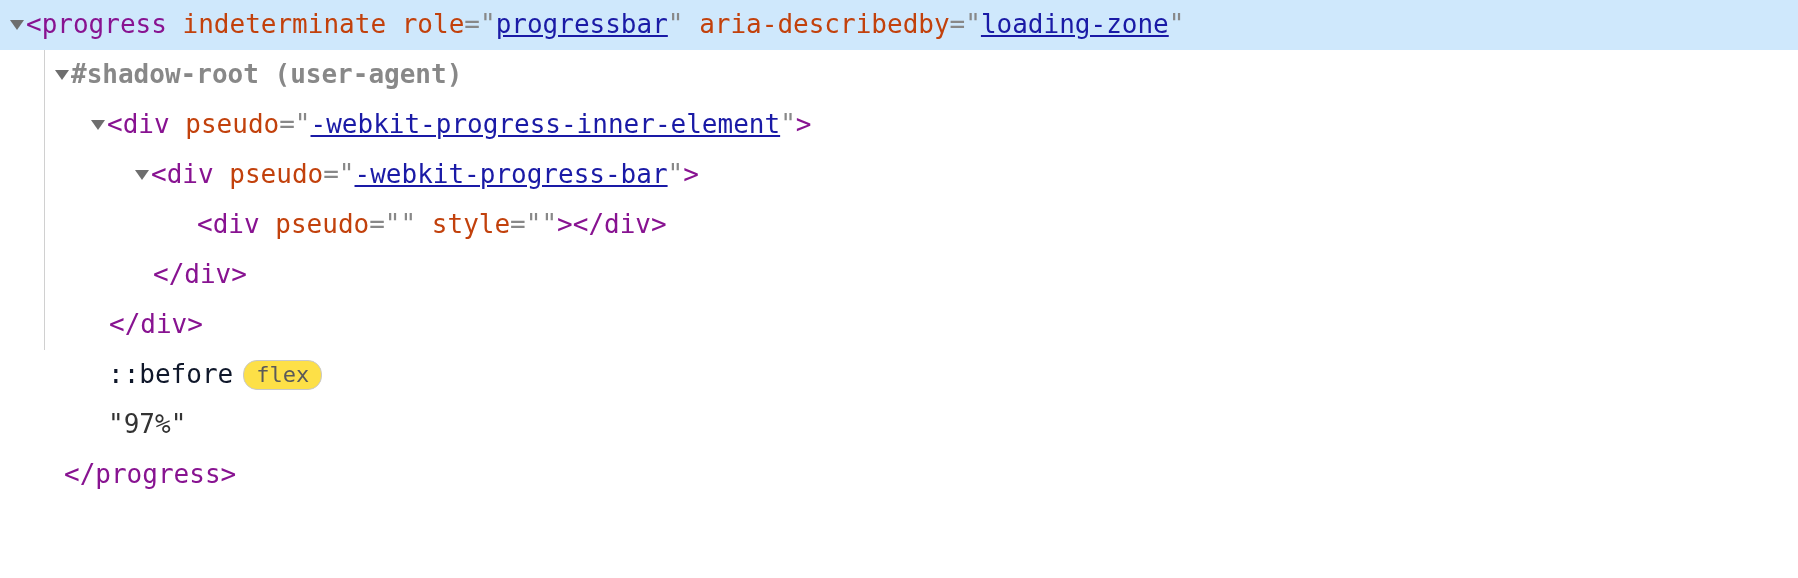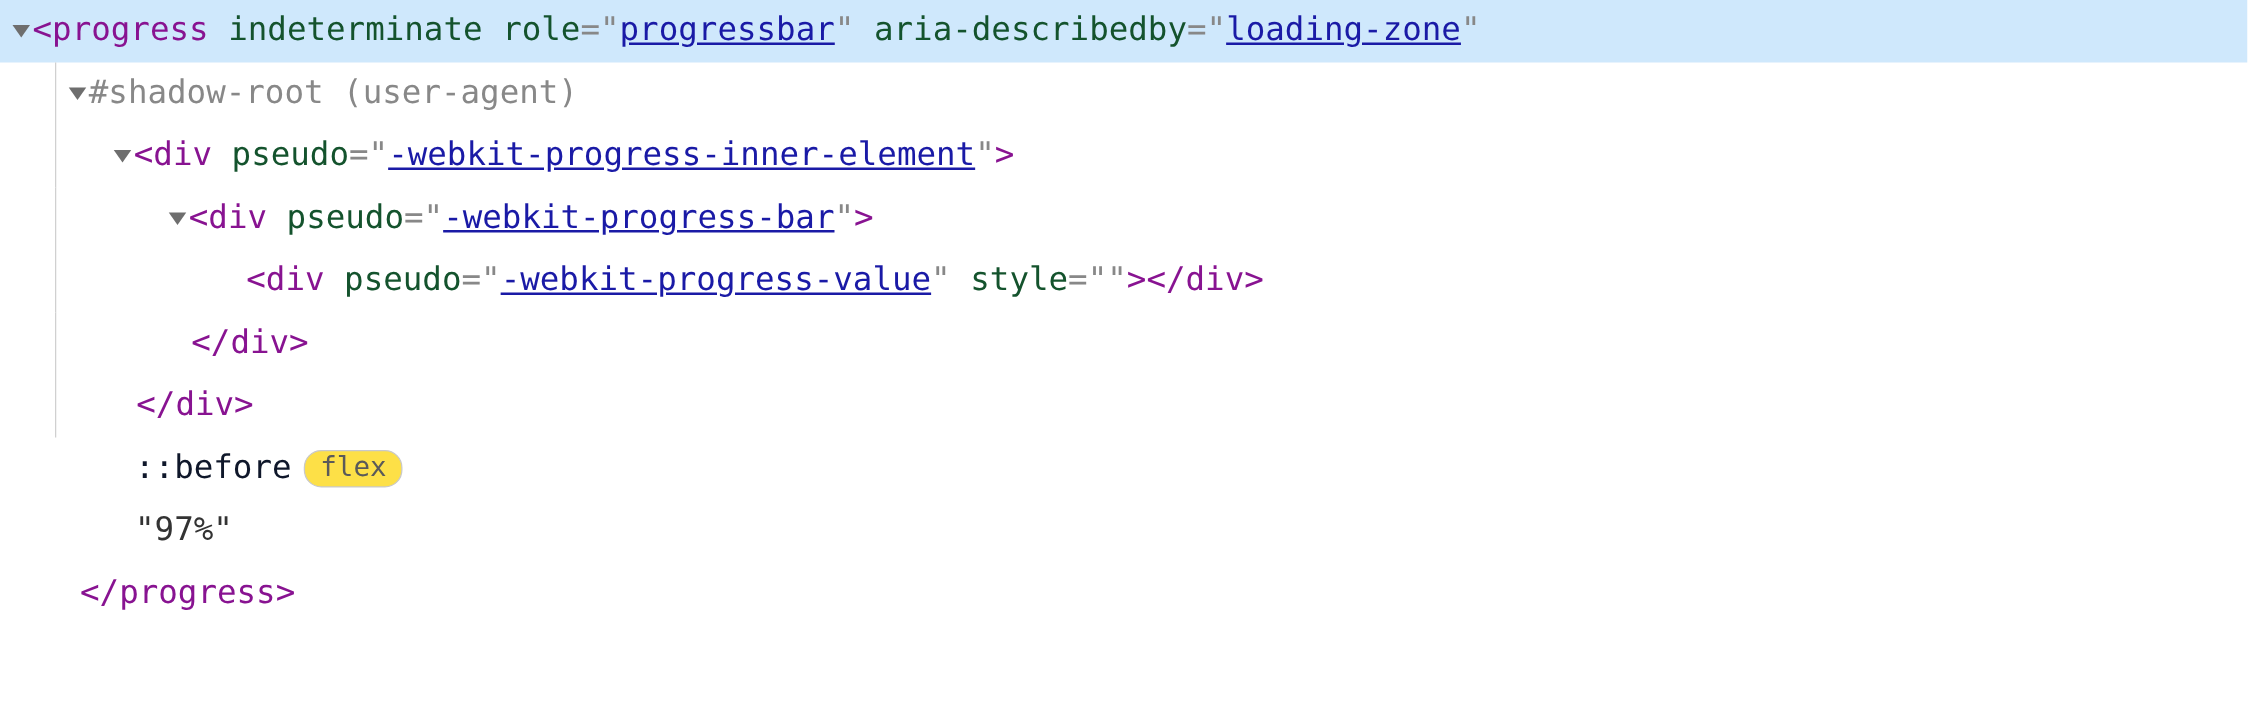--- a/index.html
+++ b/index.html
@@ -28,24 +28,24 @@
     }
     .arrow {
       display: inline-block;
       width: 0; height: 0;
       border-left: 7px solid transparent;
       border-right: 7px solid transparent;
       border-top: 10px solid #6e6e6e;
     }
     .bracket { color: #881391; }
     .tag { color: #881391; }
-    .attr-name { color: #14532d; text-align: right; }
+    .attr-name { color: #c2410c; text-align: right; }
     .attr-value { color: #1a1aa6; text-decoration: underline; }
     .punct { color: #888; }
-    .shadow { color: #888; }
+    .shadow { color: #888; font-weight: bold; }
     .pseudo { color: #0f172a; }
     .text-content { color: #333; }
     .badge {
       display: inline-block;
       background: #fde047;
       border: 1px solid #c9c9c9;
       border-radius: 14px;
       font-size: 22px;
       padding: 0px 12px;
       margin-left: 10px;
@@ -144,21 +144,20 @@
     <span class="pad w1"></span>
     <span class="pad w1"></span>
     <span class="pad w1"></span>
     <span class="pad w-arrow"></span>
   <span class="bracket">&lt;</span>
     <span class="tag">div</span>
   <span>&nbsp;</span>
     <span class="attr-name">pseudo</span>
     <span class="punct">=</span>
     <span class="punct">"</span>
-    <span class="attr-value">-webkit-progress-value</span>
     <span class="punct">"</span>
   <span>&nbsp;</span>
     <span class="attr-name">style</span>
     <span class="punct">=</span>
     <span class="punct">"</span>
     <span class="punct">"</span>
     <span class="bracket">&gt;</span>
     <span class="bracket">&lt;</span>
     <span class="bracket">/</span>
     <span class="tag">div</span>

